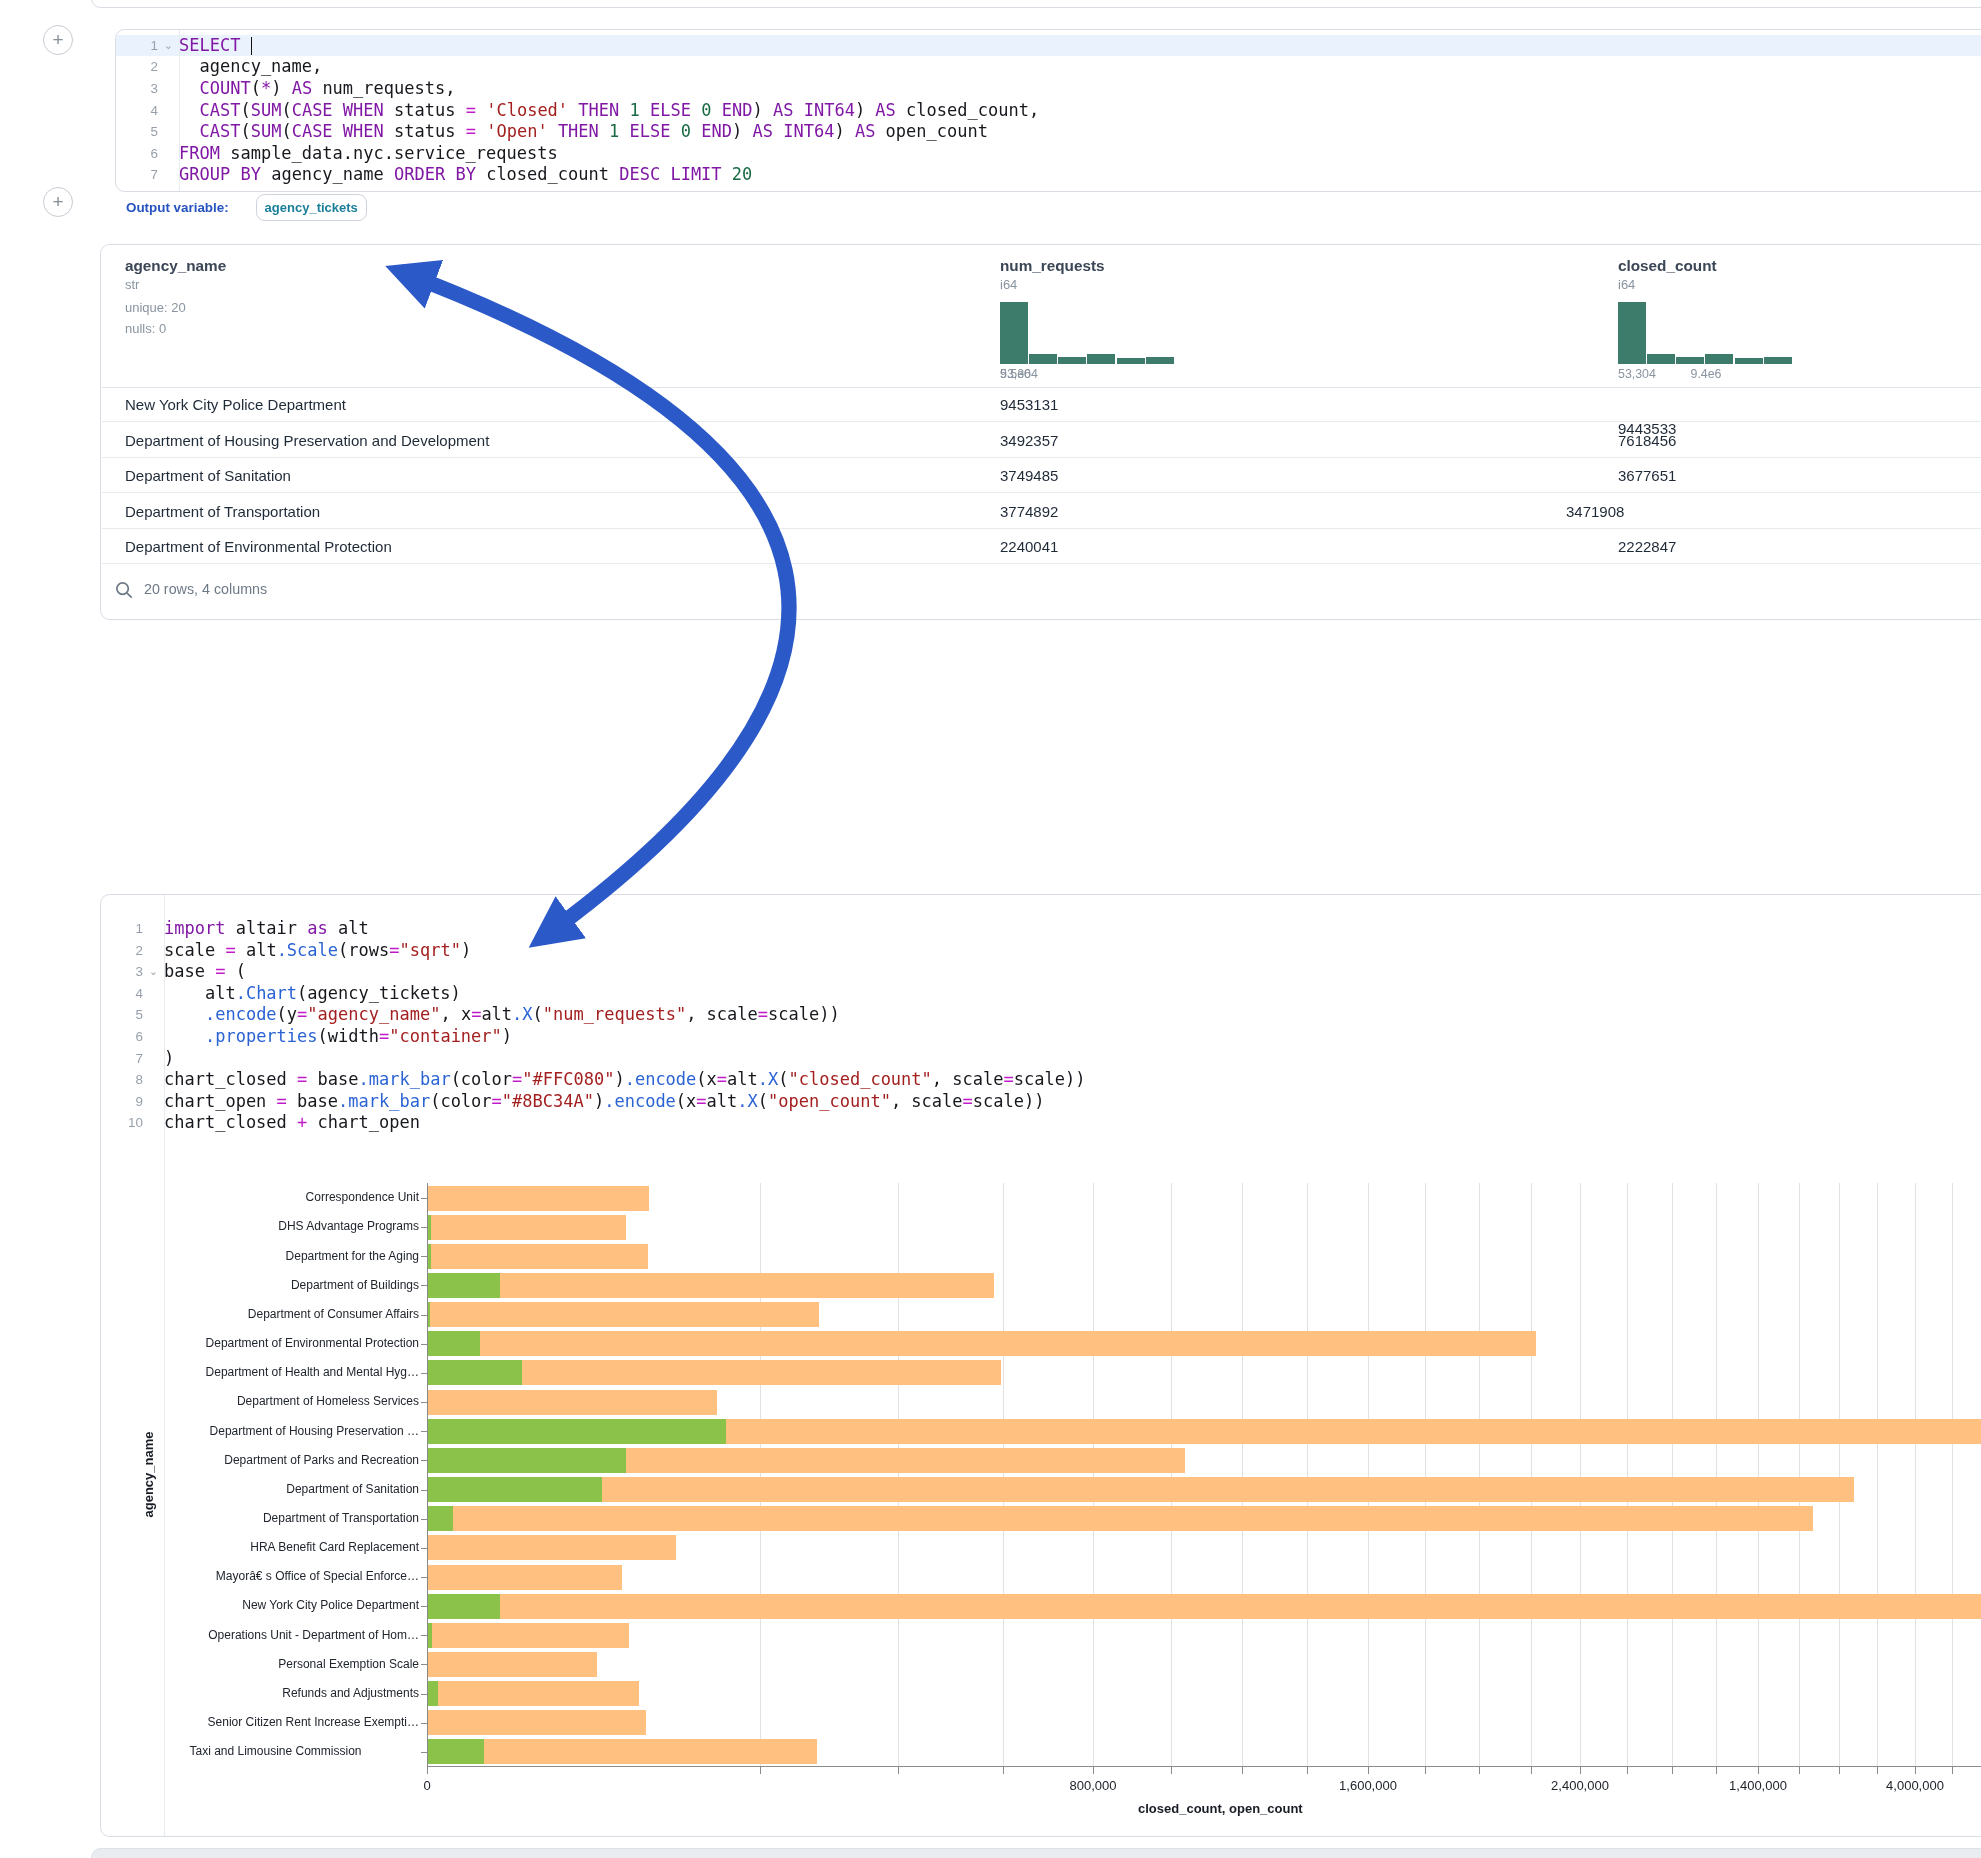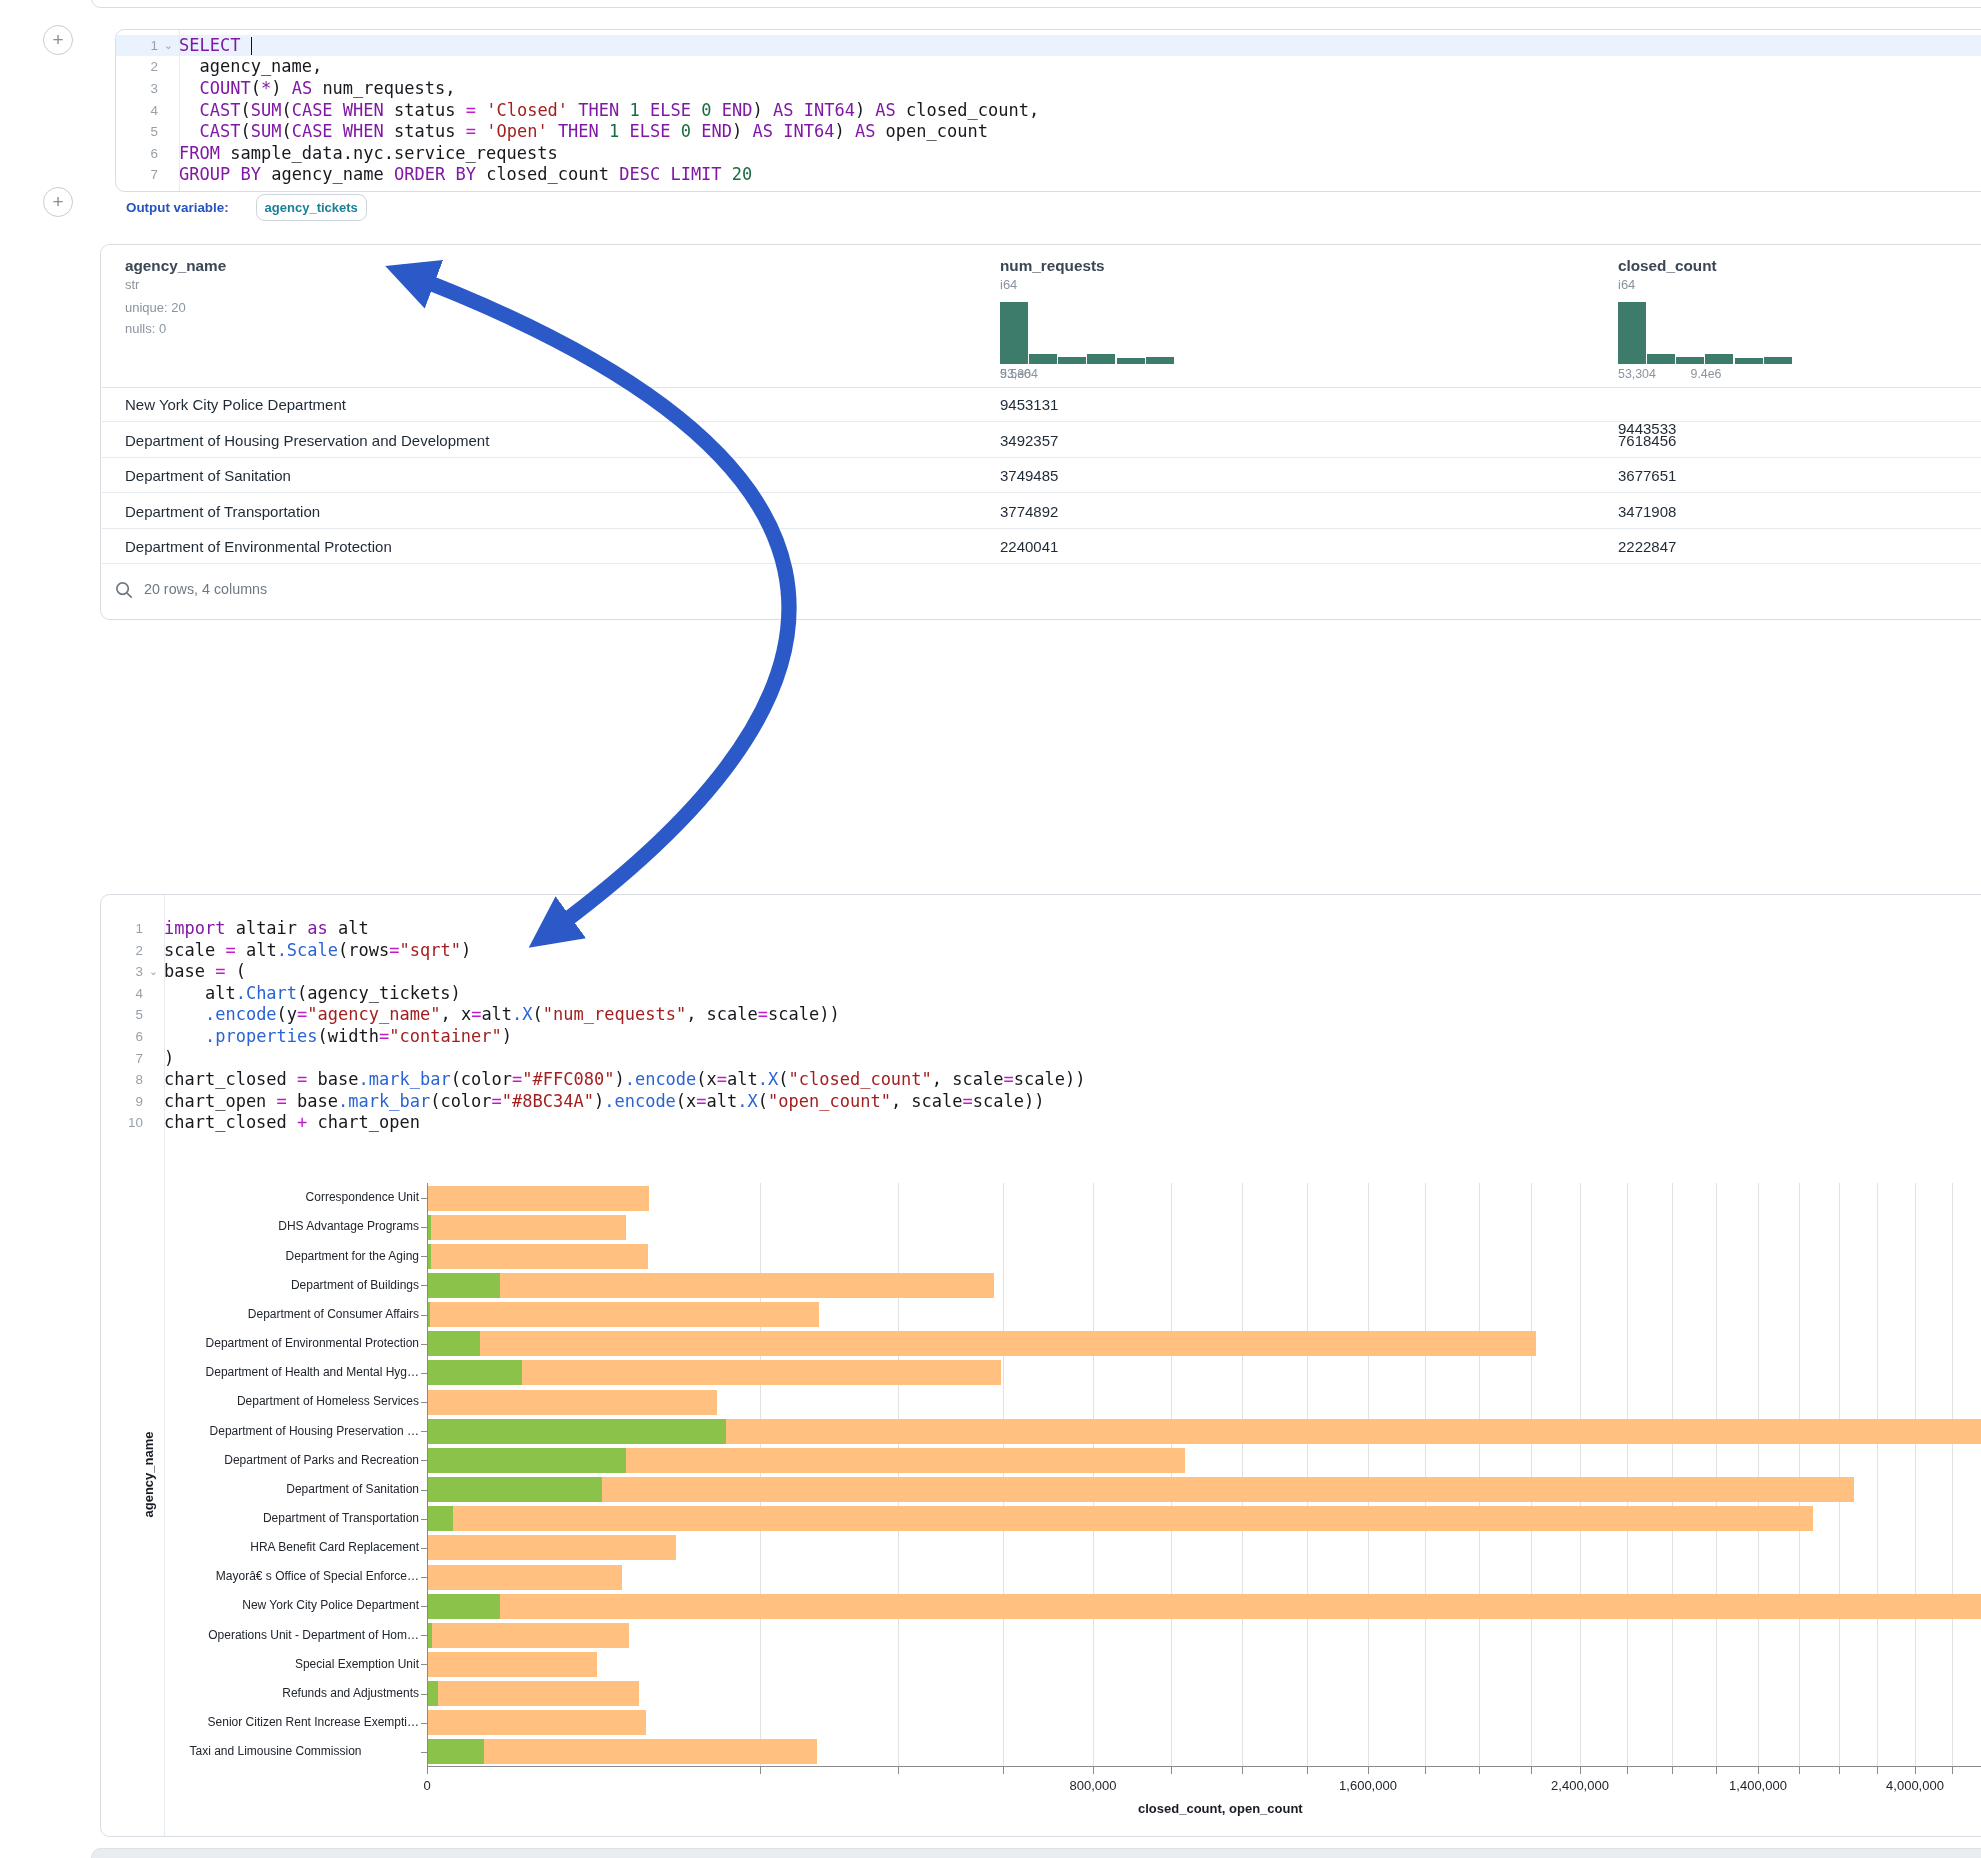--- a/index.html
+++ b/index.html
@@ -124,21 +124,21 @@
         </div>
         <div class="trow" style="top: 213px;">
           <div class="tcell" style="left: 23px;">Department of Sanitation</div>
           <div class="tcell" style="left: 898px;">3749485</div>
           <div class="tcell" style="left: 1516px;">3677651</div>
           <div class="sep"></div>
         </div>
         <div class="trow" style="top: 249px;">
           <div class="tcell" style="left: 23px;">Department of Transportation</div>
           <div class="tcell" style="left: 898px;">3774892</div>
-          <div class="tcell" style="left: 1516px;">3471908</div>
+          <div class="tcell" style="left: 1464px;">3471908</div>
           <div class="sep"></div>
         </div>
         <div class="trow" style="top: 284px;">
           <div class="tcell" style="left: 23px;">Department of Environmental Protection</div>
           <div class="tcell" style="left: 898px;">2240041</div>
           <div class="tcell" style="left: 1516px;">2222847</div>
           <div class="sep"></div>
         </div>
       </div>
 
@@ -243,21 +243,21 @@
       <div class="ytick" style="left: 421px; top: 1577px;"></div>
       <div class="bar" style="left: 428px; top: 1594px; width: 2285px; background: rgb(255, 192, 128);"></div>
       <div class="bar" style="left: 428px; top: 1594px; width: 72px; background: rgb(139, 195, 74);"></div>
       <div class="cat-label" style="left: 132px; top: 1598px;">New York City Police Department</div>
       <div class="ytick" style="left: 421px; top: 1606px;"></div>
       <div class="bar" style="left: 428px; top: 1623px; width: 201px; background: rgb(255, 192, 128);"></div>
       <div class="bar" style="left: 428px; top: 1623px; width: 3.7px; background: rgb(139, 195, 74);"></div>
       <div class="cat-label" style="left: 132px; top: 1628px;">Operations Unit - Department of Hom…</div>
       <div class="ytick" style="left: 421px; top: 1635px;"></div>
       <div class="bar" style="left: 428px; top: 1652px; width: 169px; background: rgb(255, 192, 128);"></div>
-      <div class="cat-label" style="left: 132px; top: 1657px;">Special Exemption Unit</div>
+      <div class="cat-label" style="left: 132px; top: 1657px;">Personal Exemption Scale</div>
       <div class="ytick" style="left: 421px; top: 1664px;"></div>
       <div class="bar" style="left: 428px; top: 1681px; width: 211px; background: rgb(255, 192, 128);"></div>
       <div class="bar" style="left: 428px; top: 1681px; width: 9.6px; background: rgb(139, 195, 74);"></div>
       <div class="cat-label" style="left: 132px; top: 1686px;">Refunds and Adjustments</div>
       <div class="ytick" style="left: 421px; top: 1694px;"></div>
       <div class="bar" style="left: 428px; top: 1710px; width: 218px; background: rgb(255, 192, 128);"></div>
       <div class="cat-label" style="left: 132px; top: 1715px;">Senior Citizen Rent Increase Exempti…</div>
       <div class="ytick" style="left: 421px; top: 1723px;"></div>
       <div class="bar" style="left: 428px; top: 1739px; width: 389px; background: rgb(255, 192, 128);"></div>
       <div class="bar" style="left: 428px; top: 1739px; width: 56px; background: rgb(139, 195, 74);"></div>

